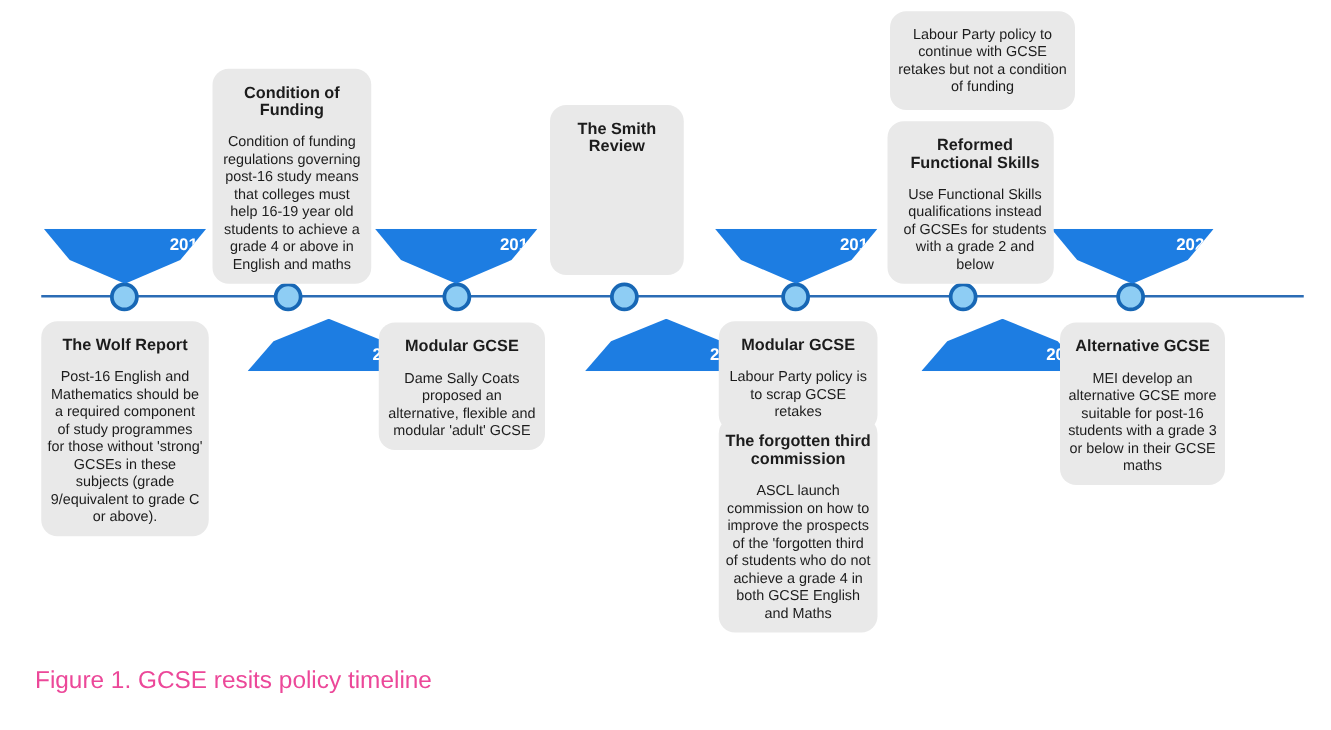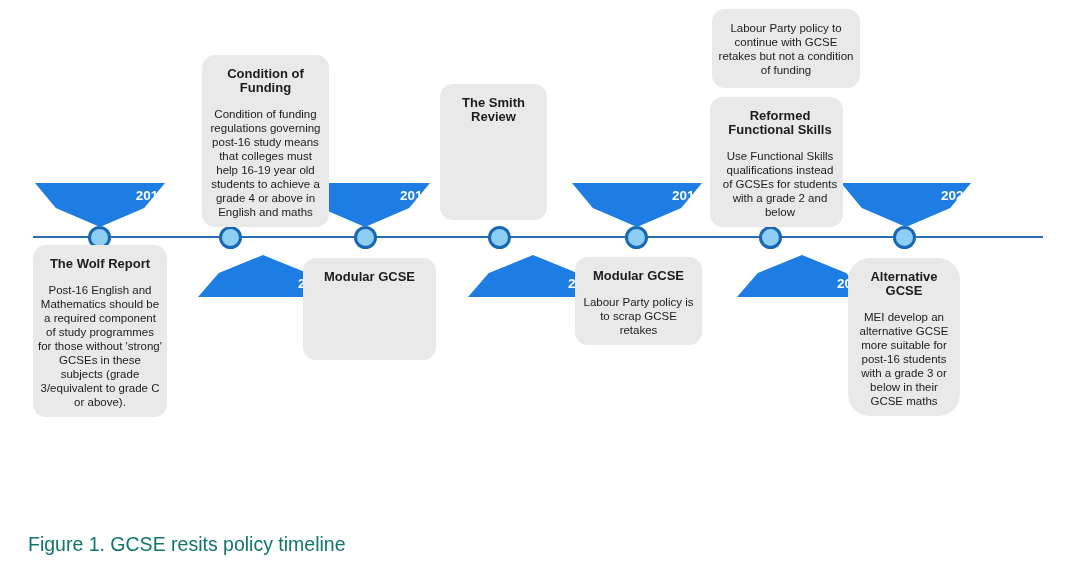--- a/index.html
+++ b/index.html
@@ -74,21 +74,21 @@
   }
   .event .body{margin:0;}
   .event.note{
     display:flex;align-items:center;justify-content:center;
     padding:6px 5px;
   }
   .caption{
     position:absolute;
     left:28px;top:533px;
     font-size:19.5px;
-    color:#0f766e;
+    color:#ec4899;
   }
 </style>
 </head>
 <body>
 
 <div class="canvas">
 
   <div class="axis" style="left:33px;top:236px;width:1010px;"></div>
 
   <div class="node" style="left:88px;top:226px;"></div>
@@ -115,53 +115,58 @@
   <div class="banner below" style="left:167px;top:255px;">
       <span>2014</span>
     </div>
   <div class="banner below" style="left:437px;top:255px;">
       <span>2017</span>
     </div>
   <div class="banner below" style="left:706px;top:255px;">
       <span>2019</span>
     </div>
 
-  <div class="event" style="left:33px;top:245px;width:134px;min-height:166px;">
+  <div class="event" style="left:33px;top:257px;width:134px;min-height:166px;">
     <div class="title">The Wolf Report</div>
-    <p class="body">Post-16 English and Mathematics should be a required component of study programmes for those without 'strong' GCSEs in these subjects (grade 3/equivalent to grade C or above).</p>
+    <p class="body">Post-16 English and Mathematics should be a required component of study programmes for those without 'strong' GCSEs in these subjects (grade 9/equivalent to grade C or above).</p>
   </div>
 
-  <div class="event" style="left:170px;top:55px;width:127px;min-height:163px;margin-left:32px;">
+  <div class="event" style="left:170px;top:55px;width:127px;min-height:163px;">
     <div class="title">Condition of Funding</div>
     <p class="body">Condition of funding regulations governing post-16 study means that colleges must help 16-19 year old students to achieve a grade 4 or above in English and maths</p>
   </div>
 
   <div class="event" style="left:303px;top:258px;width:133px;min-height:102px;">
     <div class="title">Modular GCSE</div>
+    <p class="body">Dame Sally Coats proposed an alternative, flexible and modular 'adult' GCSE</p>
   </div>
 
   <div class="event" style="left:440px;top:84px;width:107px;min-height:136px;">
     <div class="title">The Smith Review</div>
   </div>
 
   <div class="event" style="left:575px;top:257px;width:127px;min-height:71px;">
     <div class="title">Modular GCSE</div>
     <p class="body">Labour Party policy is to scrap GCSE retakes</p>
   </div>
 
+  <div class="event" style="left:575px;top:334px;width:127px;min-height:166px;">
+    <div class="title">The forgotten third commission</div>
+    <p class="body">ASCL launch commission on how to improve the prospects of the 'forgotten third of students who do not achieve a grade 4 in both GCSE English and Maths</p>
+  </div>
 
   <div class="event note" style="left:712px;top:9px;width:148px;min-height:79px;">
     <p class="body">Labour Party policy  to continue with GCSE retakes but not a condition of funding</p>
   </div>
 
   <div class="event" style="left:710px;top:97px;width:133px;min-height:118px;padding-left:12px;">
     <div class="title">Reformed Functional Skills</div>
     <p class="body">Use Functional Skills qualifications instead of GCSEs for students with a grade 2 and below</p>
   </div>
 
-  <div class="event" style="left:848px;top:258px;width:112px;min-height:129px;border-radius:22px;">
+  <div class="event" style="left:848px;top:258px;width:132px;min-height:129px;">
     <div class="title">Alternative GCSE</div>
     <p class="body">MEI develop an alternative GCSE more suitable for post-16 students with a grade 3 or below in their GCSE maths</p>
   </div>
 
   <div class="caption">Figure 1. GCSE resits policy timeline</div>
 
 </div>
 
 </body></html>

